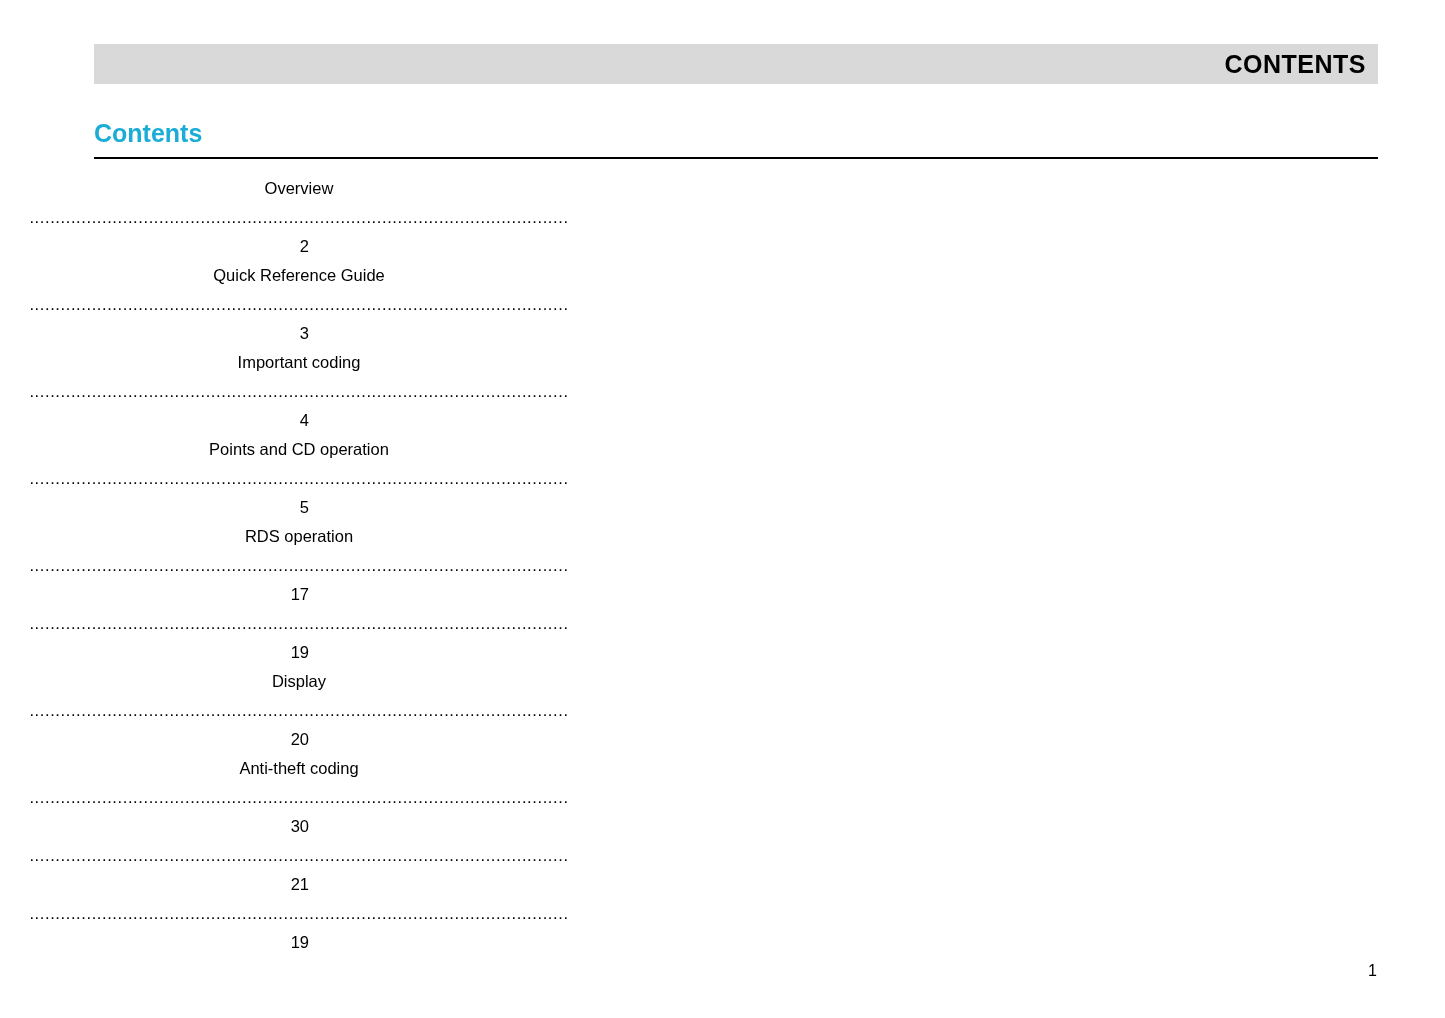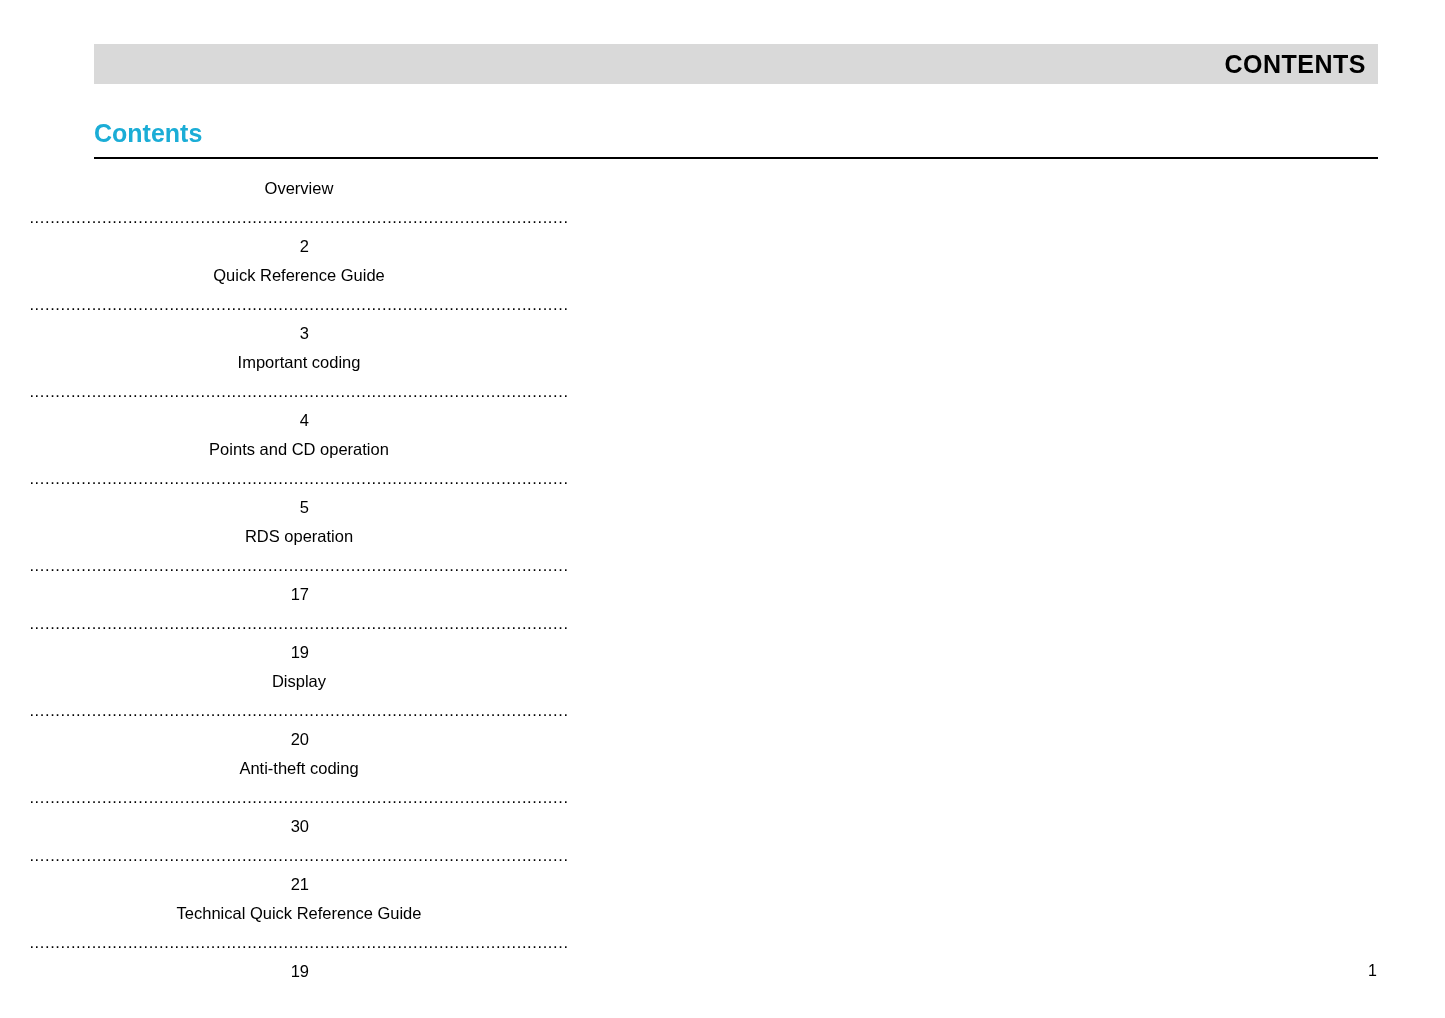--- a/index.html
+++ b/index.html
@@ -167,21 +167,20 @@
       <span class="toc-dots">........................................................................................................</span>
       <span class="toc-page">30</span>
     </div>
 
     <div class="toc-entry">
       <span class="toc-dots">........................................................................................................</span>
       <span class="toc-page">21</span>
     </div>
 
     <div class="toc-entry">
-      <span class="toc-label">Technical Quick Reference Guide</span>
       <span class="toc-dots">........................................................................................................</span>
       <span class="toc-page">19</span>
     </div>
 
   </div>
 
   <div class="page-number">1</div>
 
 </div>
 

